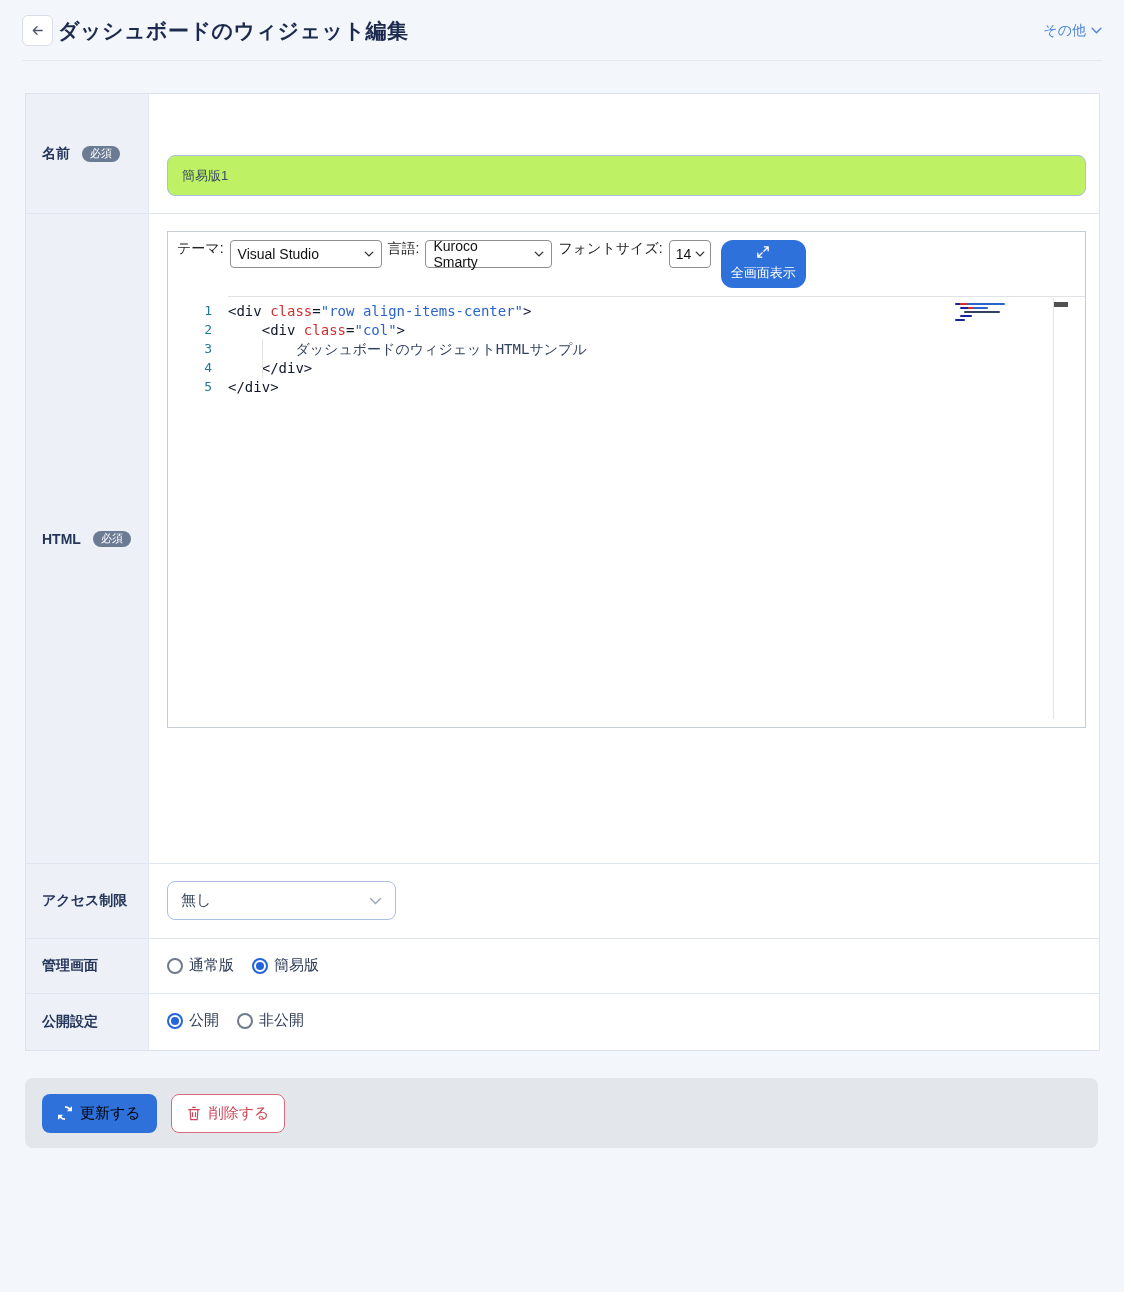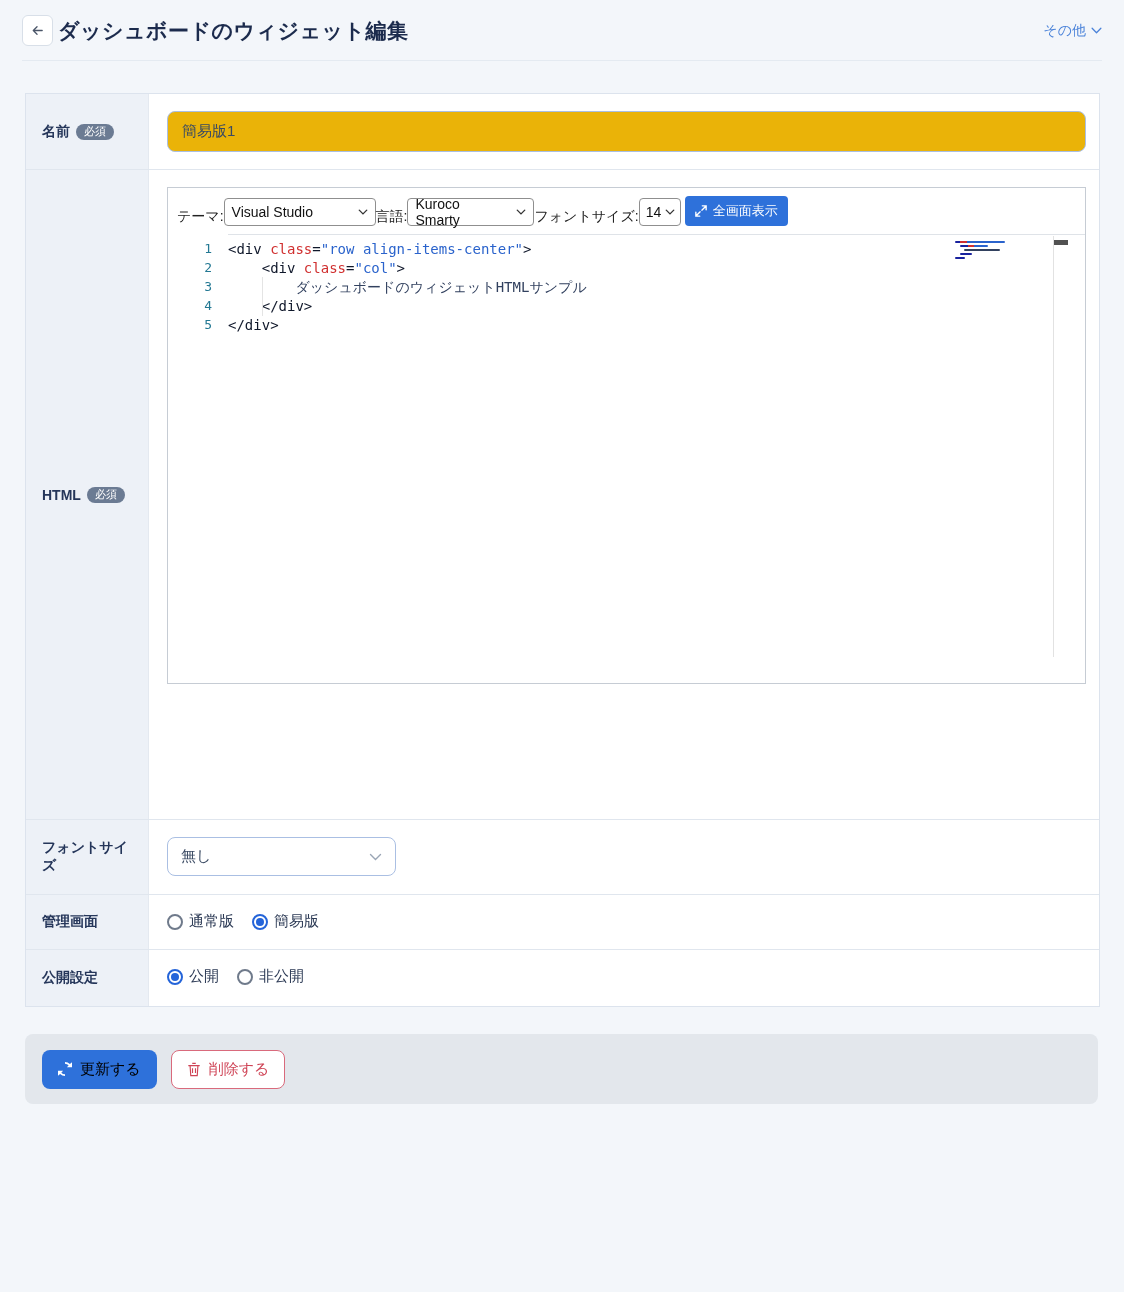--- a/index.html
+++ b/index.html
@@ -36,73 +36,73 @@
     background:#fff;
     border:1px solid #dce3ed;
   }
   .form-row { display:flex; border-bottom:1px solid #e0e6ee; }
   .form-row:last-child { border-bottom:none; }
   .label-cell {
     width:123px; flex:0 0 123px;
     background:#edf1f7;
     border-right:1px solid #e4e9f0;
     display:flex; align-items:center; flex-wrap:wrap;
-    padding:16px 10px 16px 16px; gap:6px;
+    padding:16px 10px 16px 16px; gap:12px;
   }
   .label-text { font-size:14px; font-weight:700; color:#25365a; }
   .req-badge {
     background:#6b7b93; color:#fff;
     font-size:11px; font-weight:400;
     padding:2px 8px 3px; border-radius:10px; line-height:1;
   }
   .content-cell { flex:1; padding:17px 13px 17px 18px; min-width:0; }
 
   
   .row-name    { min-height:75px; }
   .row-html    { min-height:650px; }
   .row-memo    { min-height:162px; }
   .row-access  { min-height:75px; }
   .row-admin   { min-height:55px; }
   .row-publish { min-height:56px; }
 
   .text-input {
     width:100%; height:41px;
     border:1px solid #aabfe3; border-radius:8px;
-    padding:0 14px; font-size:15px; color:#3a4a63;
+    padding:0 14px; font-size:13px; color:#3a4a63;
     font-family:"Liberation Sans","DejaVu Sans",sans-serif;
-    background:#eab308; outline:none;
+    background:#bef264; outline:none;margin-top:44px;
   }
   
   .editor {
     border:1px solid #c6ccd4;
     height:497px;
     display:flex; flex-direction:column;
     background:#fff;
   }
   .editor-toolbar {
-    display:flex; align-items:flex-end; 
+    display:flex; align-items:flex-start; gap:6px;
     padding:8px 9px; flex:0 0 auto;
     font-size:14px; color:#222;
   }
   .tb-label { white-space:nowrap; }
   .select-box {
     height:28px; border:1px solid #8f8f8f; border-radius:4px;
     background:#fff; display:flex; align-items:center;
     justify-content:space-between; padding:2px 7px;
     font-size:14px; color:#111; cursor:pointer; gap:10px;
   }
   .sel-theme { width:152px; }
   .sel-lang  { width:127px; }
   .sel-size  { width:42px; gap:4px; padding:0 6px; }
   .sel-arrow { color:#333; flex:0 0 auto; display:flex; }
   .fullscreen-btn {
     margin-left:4px;
-    background:#2e71da; color:#fff; border:none; border-radius:4px;
+    background:#2e71da; color:#fff; border:none; border-radius:12px;
     font-size:13px; padding:6px 10px; display:flex; align-items:center; gap:6px;
-    cursor:pointer; font-family:inherit;
+    cursor:pointer; font-family:inherit;flex-direction:column;
   }
   .code-area {
     position:relative; flex:1; overflow:hidden;
     font-family:"DejaVu Sans Mono","Liberation Mono",monospace;
     font-size:14px; line-height:19px;
   }
   .gutter {
     position:absolute; left:0; top:5px; width:44px;
     text-align:right; color:#237893; font-size:13px;
   }
@@ -292,21 +292,21 @@
           <div class="scroll-track"></div>
           <div class="scroll-thumb"></div>
         </div>
       </div>
     </div>
   </div>
 
 
   <div class="form-row row-access">
     <div class="label-cell">
-      <span class="label-text">フォントサイズ</span>
+      <span class="label-text">アクセス制限</span>
     </div>
     <div class="content-cell">
       <div class="access-select">
         <span>無し</span>
         <span class="sel-arrow icon">
           <svg width="13" height="8" viewBox="0 0 12 8">
               <path d="M1 1.5l5 5 5-5" stroke="currentColor" stroke-width="1.4" fill="none" stroke-linecap="round"></path>
             </svg>
         </span>
       </div>

